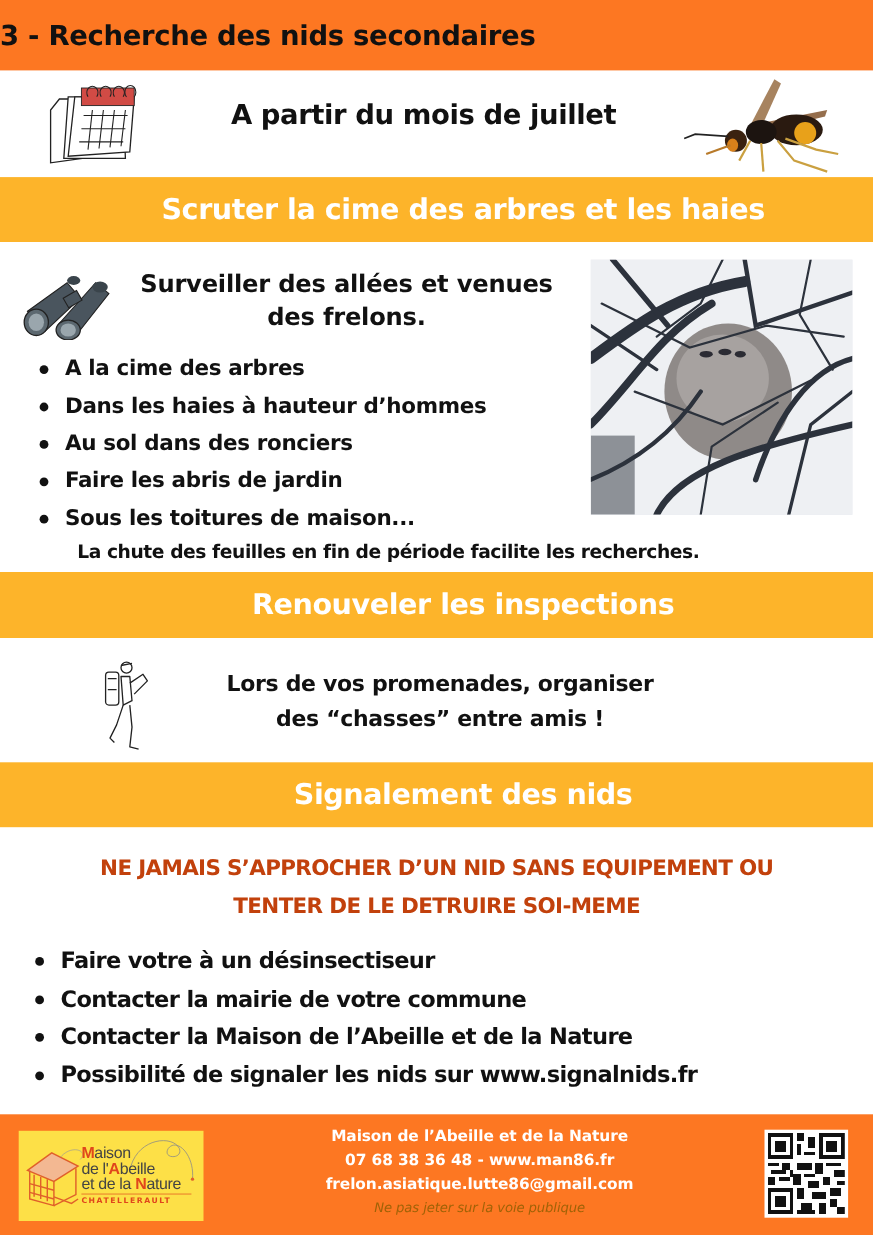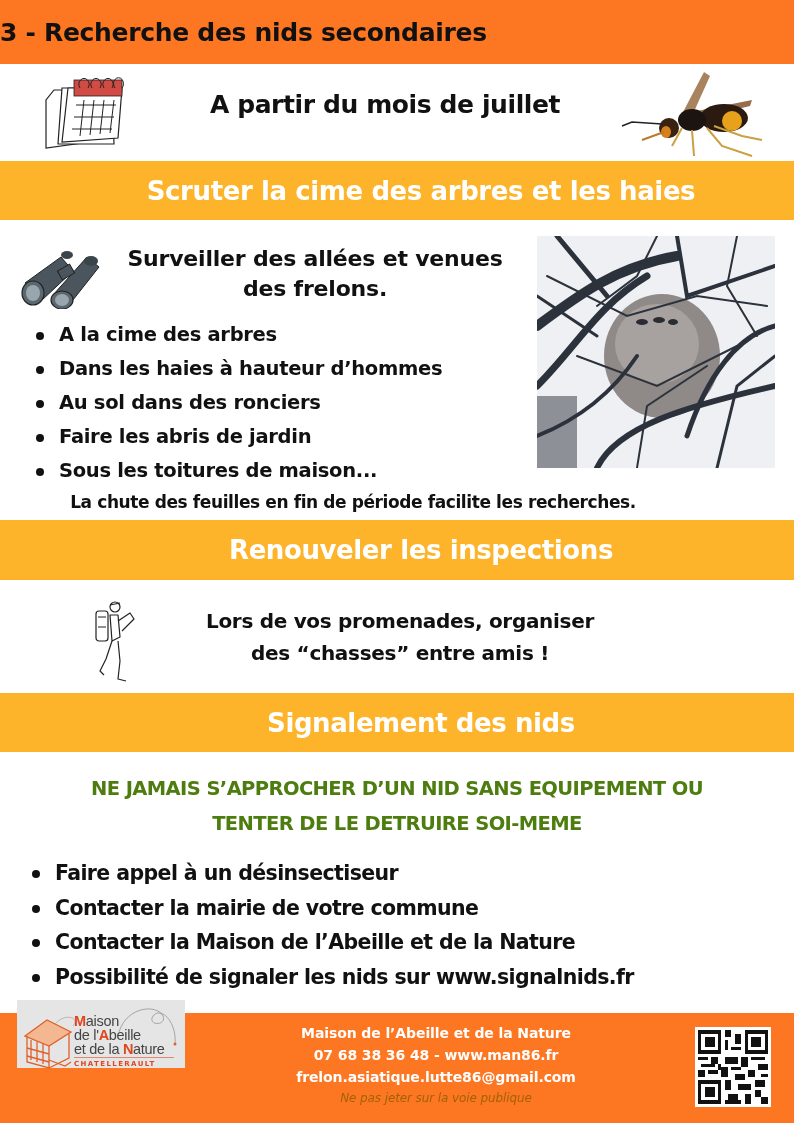--- a/index.html
+++ b/index.html
@@ -22,28 +22,28 @@
   ul.bullets li::before { content: ""; position: absolute; width: 8px; height: 8px; border-radius: 50%; background: #111; }
 
   .list1 { left: 34px; top: 318px; }
   .list1 li { font-size: 19.5px; line-height: 34px; padding-left: 25px; letter-spacing: -0.3px; }
   .list1 li::before { left: 2px; top: 14px; }
 
   .note { left: 0; top: 492px; width: 706px; text-align: center; font-family: "DejaVu Sans", sans-serif; font-weight: bold; font-size: 17px; color: #111; letter-spacing: -0.4px; }
 
   .promenade { left: 160px; top: 605px; width: 480px; text-align: center; font-family: "DejaVu Sans", sans-serif; font-weight: bold; font-size: 20px; line-height: 32px; color: #111; letter-spacing: -0.3px; }
 
-  .warning { left: 0; top: 771px; width: 794px; text-align: center; font-family: "DejaVu Sans", sans-serif; font-weight: bold; font-size: 19.5px; line-height: 35px; color: #4d7c0f; letter-spacing: -0.6px; }
+  .warning { left: 0; top: 771px; width: 794px; text-align: center; font-family: "DejaVu Sans", sans-serif; font-weight: bold; font-size: 19.5px; line-height: 35px; color: #c2410c; letter-spacing: -0.6px; }
 
   .list2 { left: 30px; top: 856px; }
   .list2 li { font-size: 20.5px; line-height: 34.5px; padding-left: 25px; letter-spacing: -0.6px; }
   .list2 li::before { left: 2px; top: 14px; }
 
   .footer { left: 0; top: 1013px; width: 794px; height: 110px; background: #fd7722; }
-  .logo { left: 17px; top: 1000px; width: 168px; height: 68px; background: #e5e5e5; }
+  .logo { left: 17px; top: 1028px; width: 168px; height: 82px; background: #fde047; }
   .logo-text { position: absolute; left: 57px; top: 14px; font-family: "Liberation Sans", sans-serif; font-size: 14.5px; line-height: 14px; color: #444; letter-spacing: -0.3px; }
   .logo-text .hl { color: #e0461c; font-weight: bold; }
   .logo-sub { position: absolute; left: 57px; top: 60px; font-family: "DejaVu Sans", sans-serif; font-size: 7px; font-weight: bold; color: #e0461c; letter-spacing: 1.4px; }
   .logo-rule { position: absolute; left: 57px; top: 57px; width: 100px; height: 1px; background: #e0461c; opacity: 0.6; }
 
   .contact { left: 270px; top: 1022px; width: 332px; text-align: center; color: #ffffff; font-family: "DejaVu Sans", sans-serif; font-weight: bold; font-size: 14px; line-height: 22px; letter-spacing: -0.1px; }
   .contact .disclaimer { font-weight: normal; font-style: italic; font-size: 12px; line-height: 20px; color: #a16207; }
 
   .qr { left: 695px; top: 1027px; width: 76px; height: 80px; background: #ffffff; padding: 3px; }
 
@@ -192,21 +192,21 @@
 <div class="abs band" style="top:693px;">
   <h2>Signalement des nids</h2>
 </div>
 
 <div class="abs warning">
   <div>NE JAMAIS S’APPROCHER D’UN NID SANS EQUIPEMENT OU</div>
   <div>TENTER DE LE DETRUIRE SOI-MEME</div>
 </div>
 
 <ul class="abs bullets list2">
-  <li>Faire appel à un désinsectiseur</li>
+  <li>Faire votre à un désinsectiseur</li>
   <li>Contacter la mairie de votre commune</li>
   <li>Contacter la Maison de l’Abeille et de la Nature</li>
   <li>Possibilité de signaler les nids sur www.signalnids.fr</li>
 </ul>
 
 <div class="abs footer"></div>
 
 <div class="abs logo">
   <svg style="position:absolute;left:4px;top:14px;" width="54" height="56" viewBox="0 0 54 56">
     <g fill="none" stroke="#e0602a" stroke-width="1.3">

